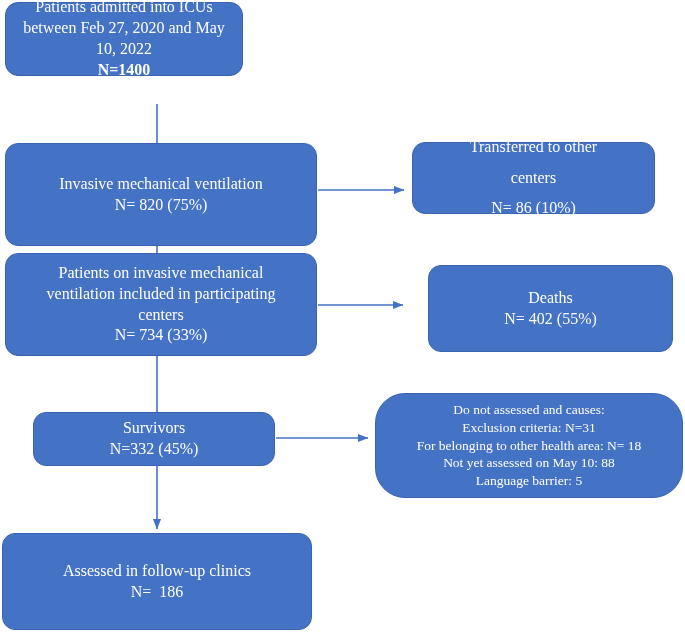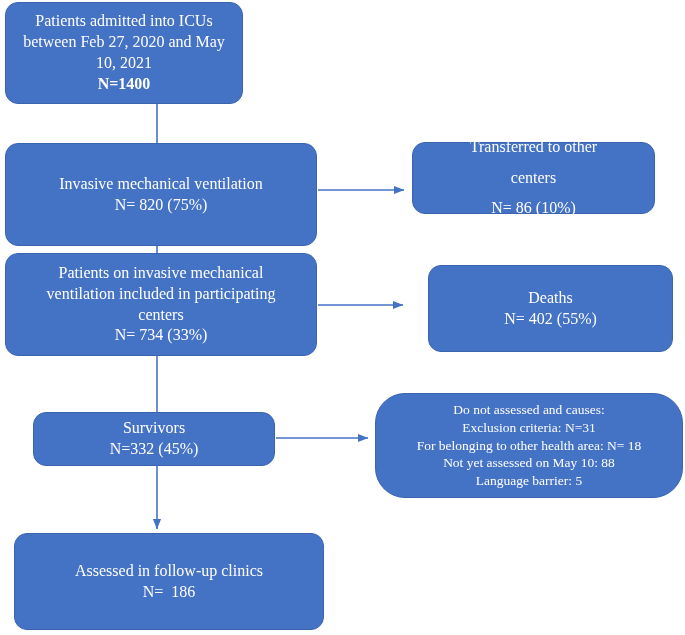--- a/index.html
+++ b/index.html
@@ -70,24 +70,24 @@
 
     <line class="conn" x1="318" y1="305" x2="403" y2="305" marker-end="url(#arrowhead)"></line>
 
     <line class="conn" x1="157" y1="356" x2="157" y2="412"></line>
 
     <line class="conn" x1="276" y1="438" x2="368" y2="438" marker-end="url(#arrowhead)"></line>
 
     <line class="conn" x1="157" y1="466" x2="157" y2="529" marker-end="url(#arrowhead)"></line>
   </svg>
 
-  <div class="node" style="left:5px; top:2px; width:238px; height:102px;">
+  <div class="node" style="left:5px; top:2px; width:238px; height:74px;">
     <span class="line">Patients admitted into ICUs</span>
     <span class="line">between Feb 27, 2020 and May</span>
-    <span class="line">10, 2021</span>
+    <span class="line">10, 2022</span>
     <span class="line bold">N=1400</span>
   </div>
 
   <div class="node" style="left:5px; top:143px; width:312px; height:103px;">
     <span class="line">Invasive mechanical ventilation</span>
     <span class="line">N= 820 (75%)</span>
   </div>
 
   <div class="node" style="left:412px; top:142px; width:243px; height:72px;gap:10px;">
     <span class="line">Transferred to other</span>
@@ -113,18 +113,18 @@
   </div>
 
   <div class="node dense" style="left:375px; top:393px; width:308px; height:105px;border-radius:30px;">
     <span class="line">Do not assessed and causes:</span>
     <span class="line">Exclusion criteria: N=31</span>
     <span class="line">For belonging to other health area: N= 18</span>
     <span class="line">Not yet assessed on May 10: 88</span>
     <span class="line">Language barrier: 5</span>
   </div>
 
-  <div class="node" style="left:2px; top:533px; width:310px; height:97px;margin-left:12px;">
+  <div class="node" style="left:2px; top:533px; width:310px; height:97px;">
     <span class="line">Assessed in follow-up clinics</span>
     <span class="line">N=  186</span>
   </div>
 
 </div>
 
 </body></html>

